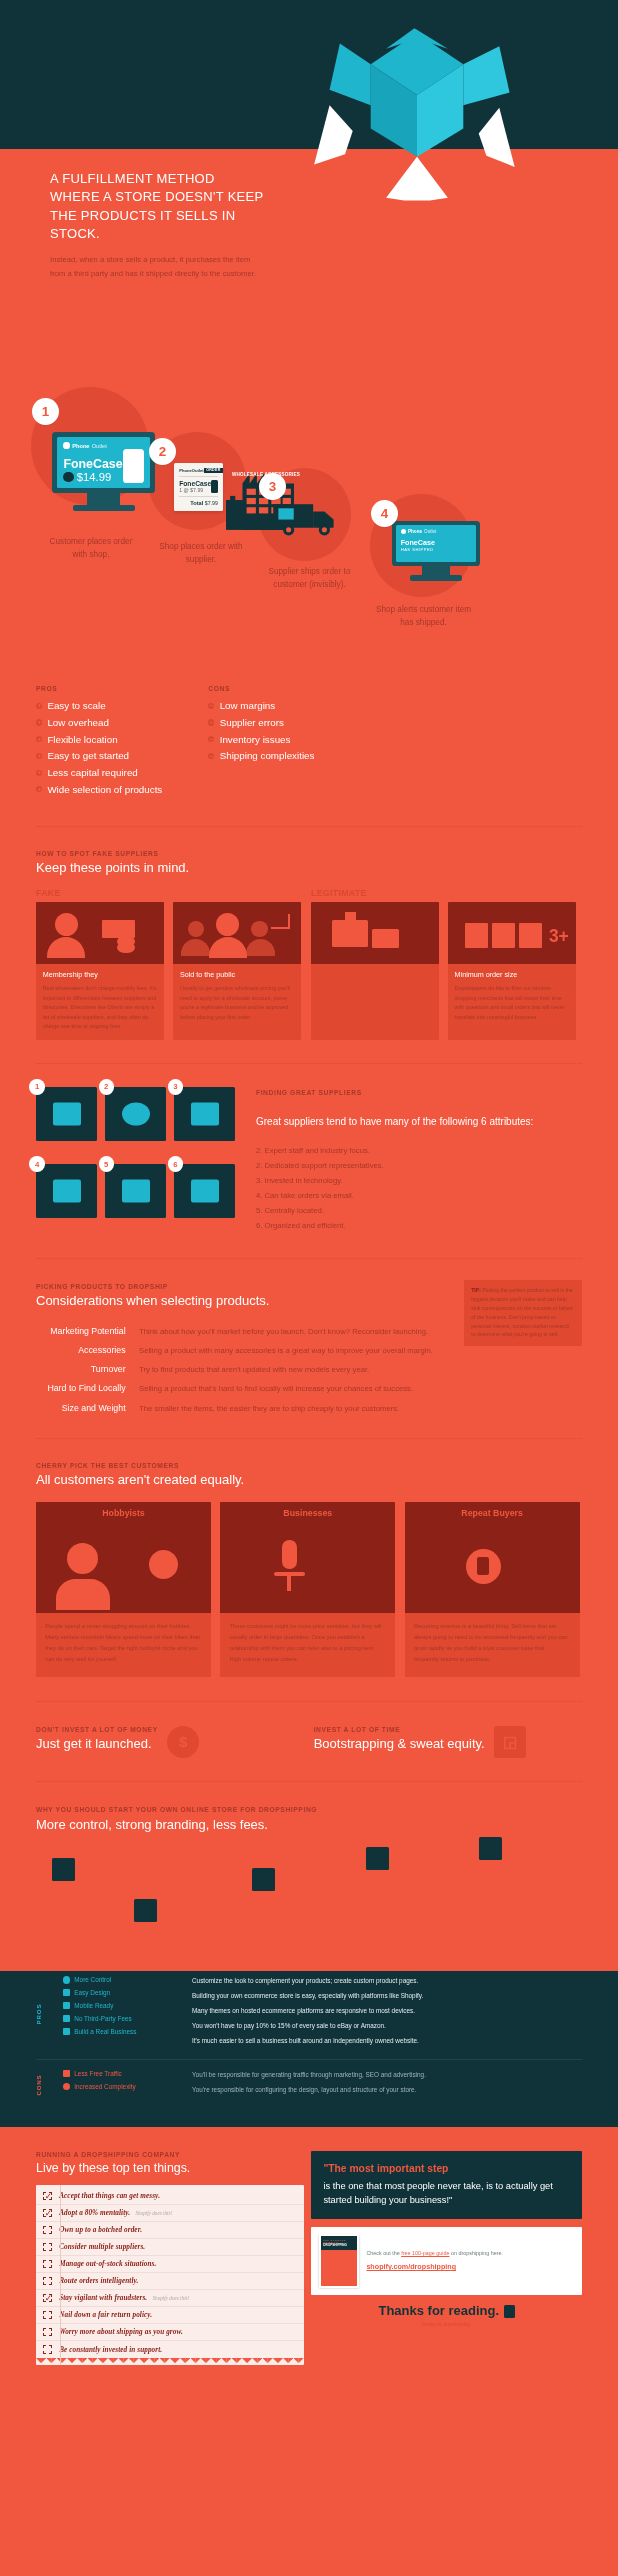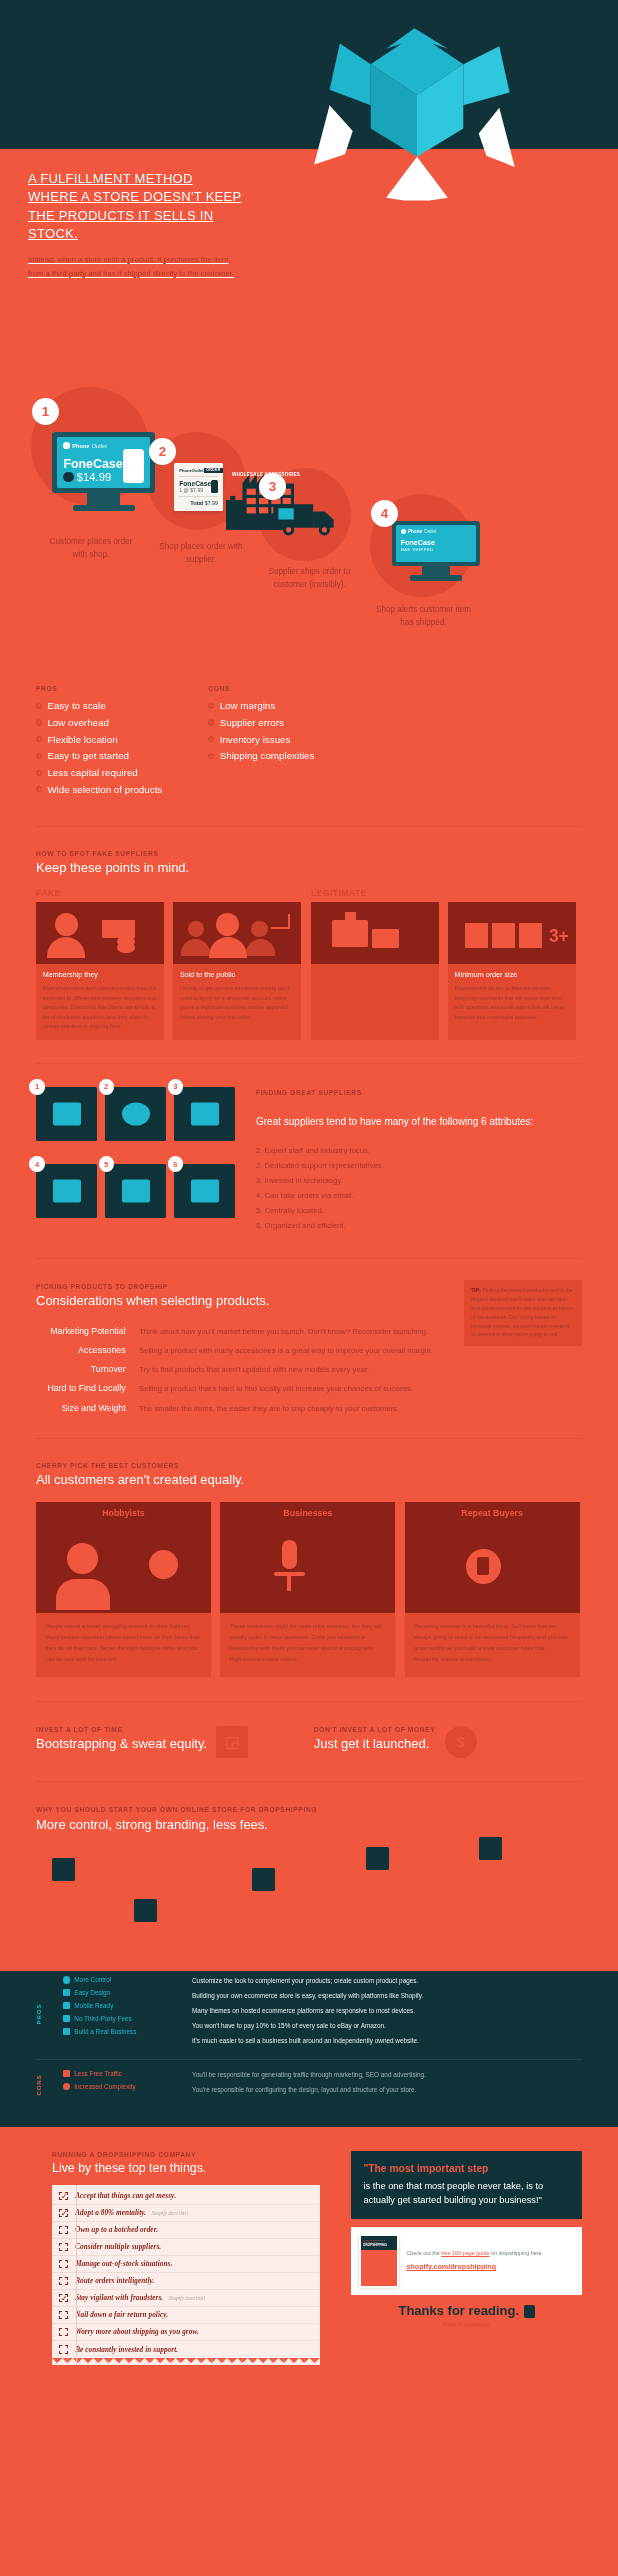--- a/index.html
+++ b/index.html
@@ -41,21 +41,21 @@
     background: #f1573f;
     height: 222px;
   }
   .dark-cap {
     position: absolute; top: -118px; left: 0; width: 618px; height: 118px;
     background: #10333a; z-index: 0;
   }
   .box-graphic { position: absolute; top: -121px; left: 309px; width: 216px; height: 206px; z-index: 5; }
 
   .intro {
-    position: absolute; left: 28px; top: 20.6px; width: 216px; z-index: 6; text-decoration: underline;
+    position: absolute; left: 50px; top: 20.6px; width: 216px; z-index: 6;
   }
   .intro h2 {
     font-size: 13px; line-height: 1.42; font-weight: 400; letter-spacing: 0.3px;
     color: #fff; text-transform: uppercase;
   }
   .intro p {
     margin-top: 9.3px; font-size: 7.7px; line-height: 1.85; color: #a8372a; font-weight: 400;
   }
 
   
@@ -188,21 +188,21 @@
   .pc-items { width: 129px; flex: none; }
   .pc-item { display: flex; align-items: center; gap: 4.1px; font-size: 6.4px; color: #1fb6cd; margin-bottom: 5.7px; }
   .pc-item .ic { width: 7.2px; height: 7.2px; flex: none; }
   .pc-desc { flex: 1; }
   .pc-desc p { font-size: 6.4px; color: #e6eef0; line-height: 1.45; margin-bottom: 5.7px; font-weight: 300; }
   .pc-rule { border-top: 0.5px solid #1c454d; margin: 8.2px 0 9.3px 0; }
   .cons-item { color: #f1573f; }
   .cons-desc p { color: #9fb4b9; }
 
   
-  .footer { background: #f1573f; padding: 24px 36px 20.6px 36px; display: flex; gap: 31px; position: relative; margin-left: 16px; }
+  .footer { background: #f1573f; padding: 24px 36px 20.6px 36px; display: flex; gap: 7px; position: relative; }
   .fl { flex: none; width: 268px; }
   .fl .sec-kicker { color: #a8372a; }
   .fl .sec-sub { font-size: 12.4px; }
   .notepad { margin-top: 10.3px; background: #fbeeea; border-radius: 1px; position: relative; padding: 3.1px 0 2.1px 0; }
   .np-row { display: flex; align-items: center; height: 17px; border-bottom: 0.5px solid #f0dcd6; padding: 0 7.2px; }
   .np-box { width: 8.8px; height: 8.8px; border: 0.8px dashed #8c2118; margin-right: 7.2px; flex: none; position: relative; }
   .np-box.checked::after { content: "✓"; position: absolute; left: 0.5px; top: -2.1px; font-size: 8.8px; color: #8c2118; }
   .np-txt { font-size: 7.2px; color: #8c2118; font-family: "Liberation Serif", serif; font-style: italic; font-weight: 700; letter-spacing: 0.1px; }
   .np-note { font-size: 5.2px; color: #b0a6a2; font-style: italic; margin-left: 5.2px; font-family: "Liberation Serif", serif; }
   .np-margin { position: absolute; left: 24px; top: 0; bottom: 0; width: 0.5px; background: #e9c9c0; }
@@ -585,31 +585,31 @@
         <div class="cust-body">Recurring revenue is a beautiful thing. Sell items that are always going to need to be recovered frequently and you can grow rapidly as you build a loyal customer base that frequently returns to purchase.</div>
       </div>
     </div>
   </div>
 
   <div class="dotrule" style="margin-top:24px;"></div>
 
   <div class="money">
     <div class="money-col">
       <div>
+        <div class="sec-kicker">DON'T INVEST A LOT OF MONEY</div>
+        <div class="sec-sub">Just get it launched.</div>
+      </div>
+      <div class="money-ic">$</div>
+    </div>
+    <div class="money-col">
+      <div>
         <div class="sec-kicker">INVEST A LOT OF TIME</div>
         <div class="sec-sub">Bootstrapping &amp; sweat equity.</div>
       </div>
       <div class="money-ic square">◲</div>
-    </div>
-    <div class="money-col">
-      <div>
-        <div class="sec-kicker">DON'T INVEST A LOT OF MONEY</div>
-        <div class="sec-sub">Just get it launched.</div>
-      </div>
-      <div class="money-ic">$</div>
     </div>
   </div>
 
   <div class="dotrule"></div>
 
   <div class="why">
     <div class="sec-kicker">WHY YOU SHOULD START YOUR OWN ONLINE STORE FOR DROPSHIPPING</div>
     <div class="sec-sub">More control, strong branding, less fees.</div>
     <div class="chart">
       <svg viewBox="0 0 1060 260" style="width:100%;height:100%;" preserveAspectRatio="none">

